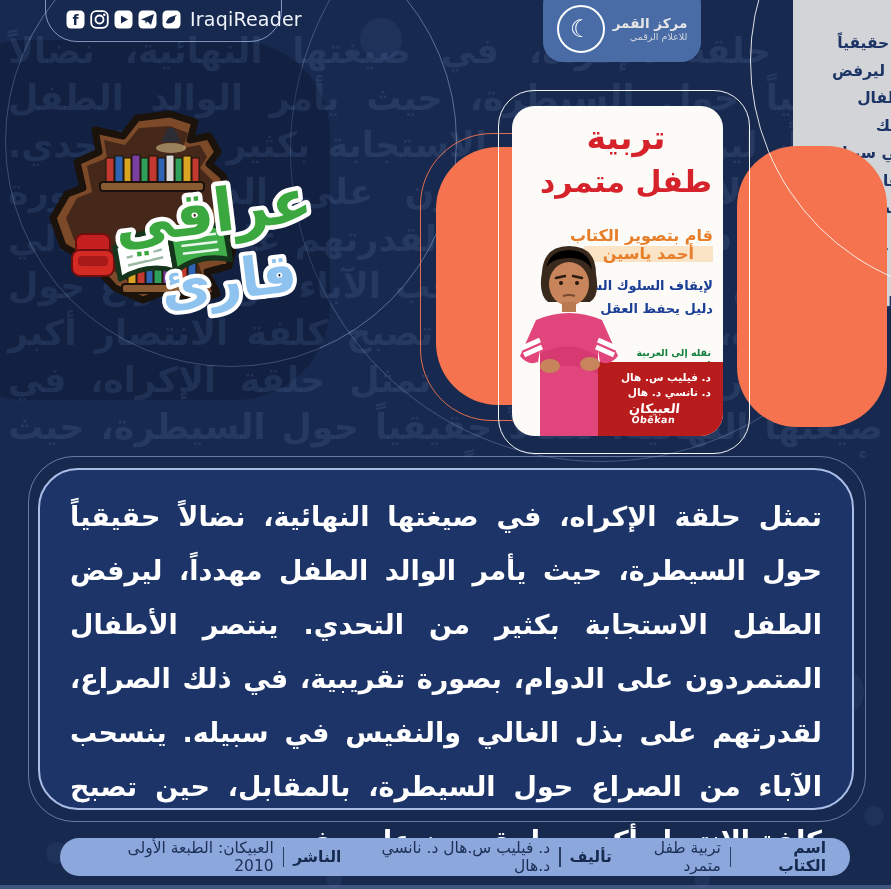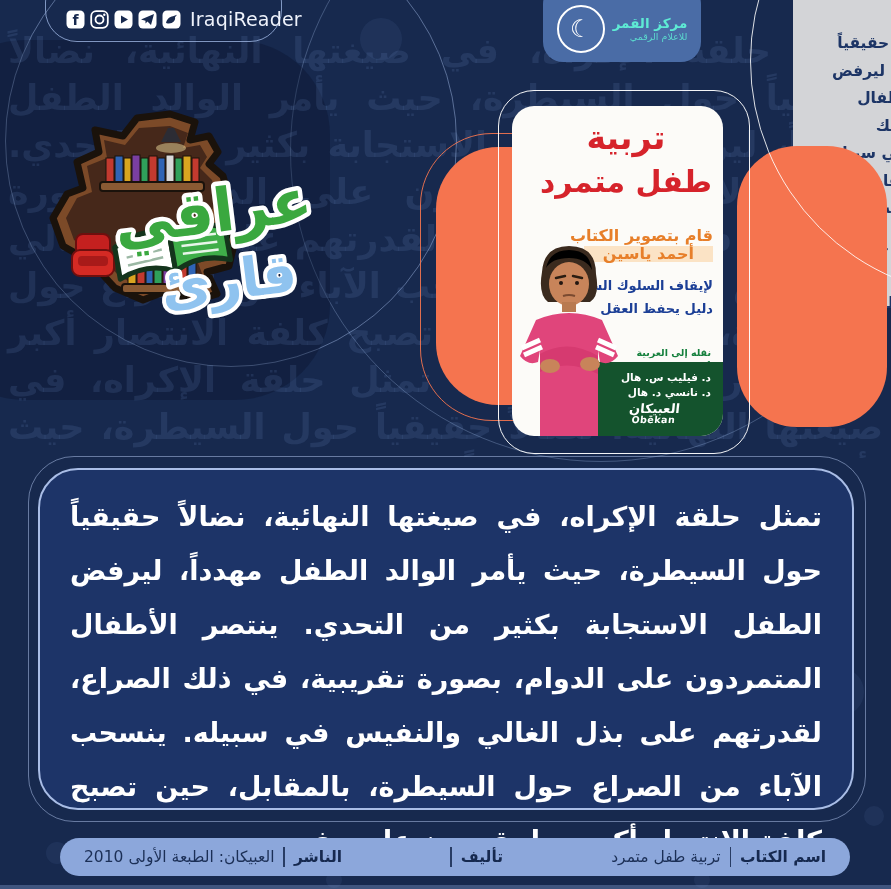--- a/index.html
+++ b/index.html
@@ -20,21 +20,21 @@
   .social{position:absolute;left:66px;top:8px;display:flex;align-items:center;gap:5px;z-index:5;direction:ltr;}
   .sicon{width:19px;height:19px;display:block;}
   .handle{color:#eef2fb;font-size:19px;margin-left:4px;letter-spacing:0.2px;}
   
   .badge{position:absolute;left:543px;top:-16px;width:158px;height:78px;border-radius:20px;
          background:#4a6ca6;z-index:5;display:flex;align-items:flex-end;justify-content:center;
          padding-bottom:9px;box-sizing:border-box;}
   .badge-in{display:flex;align-items:center;gap:8px;direction:ltr;}
   .badge-circle{width:44px;height:44px;border-radius:50%;border:2.5px solid #fff;display:flex;
                 align-items:center;justify-content:center;color:#fff;font-size:24px;}
-  .badge-txt{color:#5eead4;direction:rtl;}
+  .badge-txt{color:#e5e5e5;direction:rtl;}
   .badge-title{font-size:13.5px;font-weight:700;line-height:15px;}
   .badge-sub{font-size:9.5px;opacity:.85;line-height:12px;}
   
   .gray-card{position:absolute;left:793px;top:0;width:460px;height:308px;background:#d3d4d7;
              border-radius:0 0 0 44px;z-index:2;padding:30px 18px 0 20px;box-sizing:border-box;
              overflow:hidden;direction:rtl;}
   .gray-card p{margin:0 0 12px 0;font-size:15.5px;font-weight:700;color:#1d3566;line-height:27.5px;
                text-align:right;}
   
   .coral-outline{position:absolute;left:420px;top:133px;width:230px;height:286px;border-radius:72px;
@@ -56,21 +56,21 @@
   .bc-t1{font-size:33px;margin-top:10px;line-height:44px;}
   .bc-t2{font-size:30px;line-height:44px;}
   .bc-credit{position:absolute;right:10px;top:122px;text-align:right;color:#e77f2a;
              font-size:16px;font-weight:700;line-height:16px;}
   .bc-credit .nm{display:inline-block;background:#fbe3c5;padding:0 19px;margin-top:2px;}
   .bc-sub{position:absolute;right:10px;top:168px;text-align:right;color:#1c3f96;
           font-size:13px;font-weight:700;line-height:23px;}
   .bc-trans{position:absolute;right:12px;top:238px;color:#15803d;line-height:17px;}
   .bc-trans .lbl{font-size:9.5px;font-weight:700;}
   .bc-trans .nm{font-size:12.5px;font-weight:700;}
-  .bc-authors{position:absolute;right:0;bottom:0;width:154px;height:74px;background:#14532d;
+  .bc-authors{position:absolute;right:0;bottom:0;width:154px;height:74px;background:#b91c1c;
               border-radius:12px 0 0 0;color:#fff;text-align:right;padding:8px 12px 0 0;
               box-sizing:border-box;z-index:1;}
   .bc-authors .a{font-size:10.5px;font-weight:700;line-height:15px;}
   .obeikan{margin-top:3px;margin-left:28px;text-align:center;transform:skewX(-6deg);}
   .obeikan .ar{font-size:13px;font-weight:700;line-height:12px;}
   .obeikan .en{font-size:9.5px;font-weight:700;line-height:10px;letter-spacing:0.5px;}
   .boy{position:absolute;left:-6px;bottom:-2px;z-index:2;}
   
   .quote-ring{position:absolute;left:28px;top:456px;width:836px;height:364px;border-radius:46px;
               border:1.2px solid rgba(170,190,230,0.55);z-index:6;}
@@ -281,20 +281,21 @@
 
   <div class="footer">
     <div class="fseg">
       <span class="lbl">اسم الكتاب</span>
       <span class="fdiv"></span>
       <span class="val">تربية طفل متمرد</span>
     </div>
     <div class="fseg">
       <span class="lbl">تأليف</span>
       <span class="fdiv"></span>
+      <span class="val">د. فيليب س.هال  د. نانسي د.هال</span>
     </div>
     <div class="fseg">
       <span class="lbl">الناشر</span>
       <span class="fdiv"></span>
       <span class="val">العبيكان: الطبعة الأولى 2010</span>
     </div>
   </div>
 
   <div class="bottom-edge"></div>
 </div>

